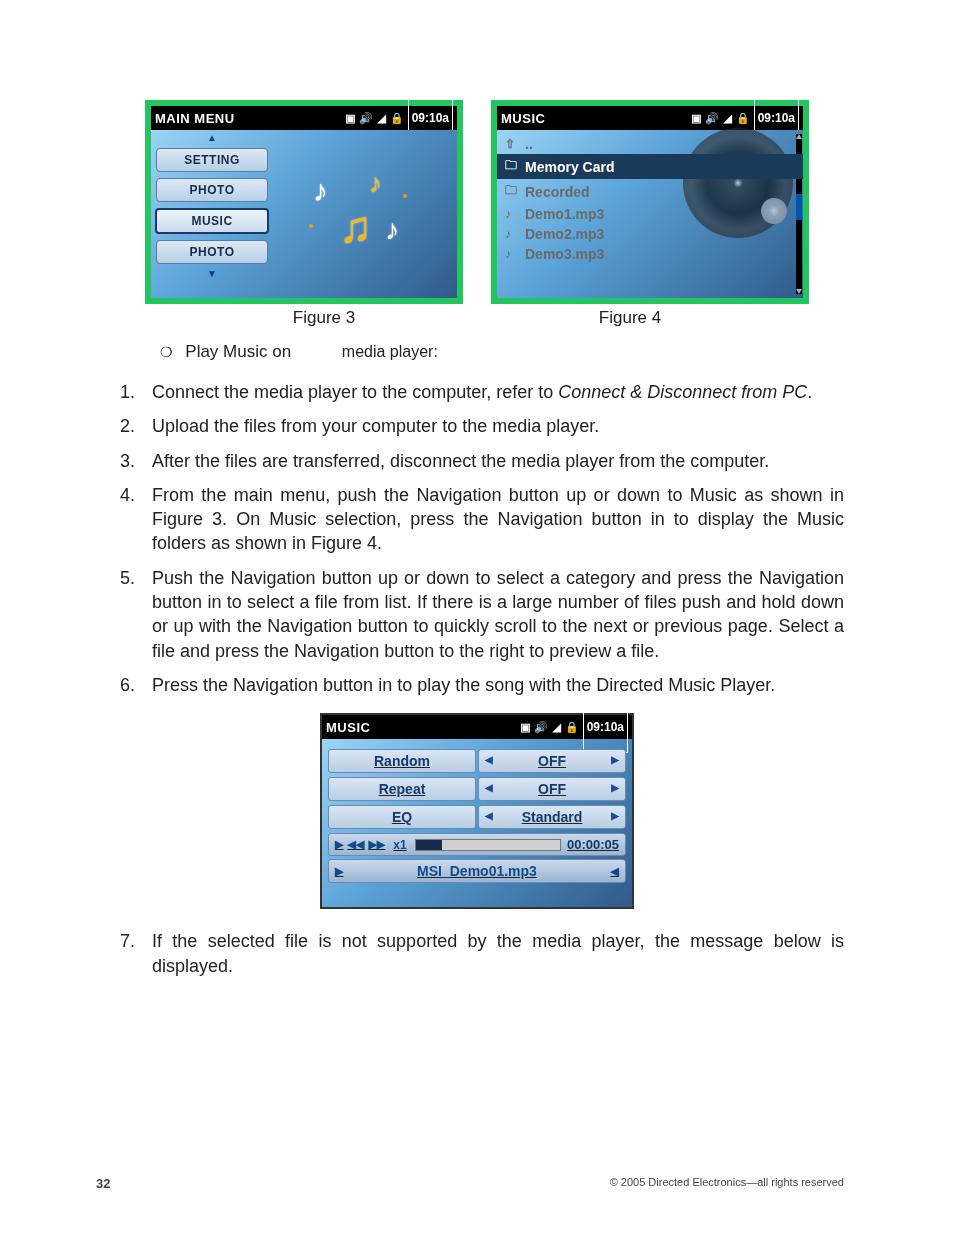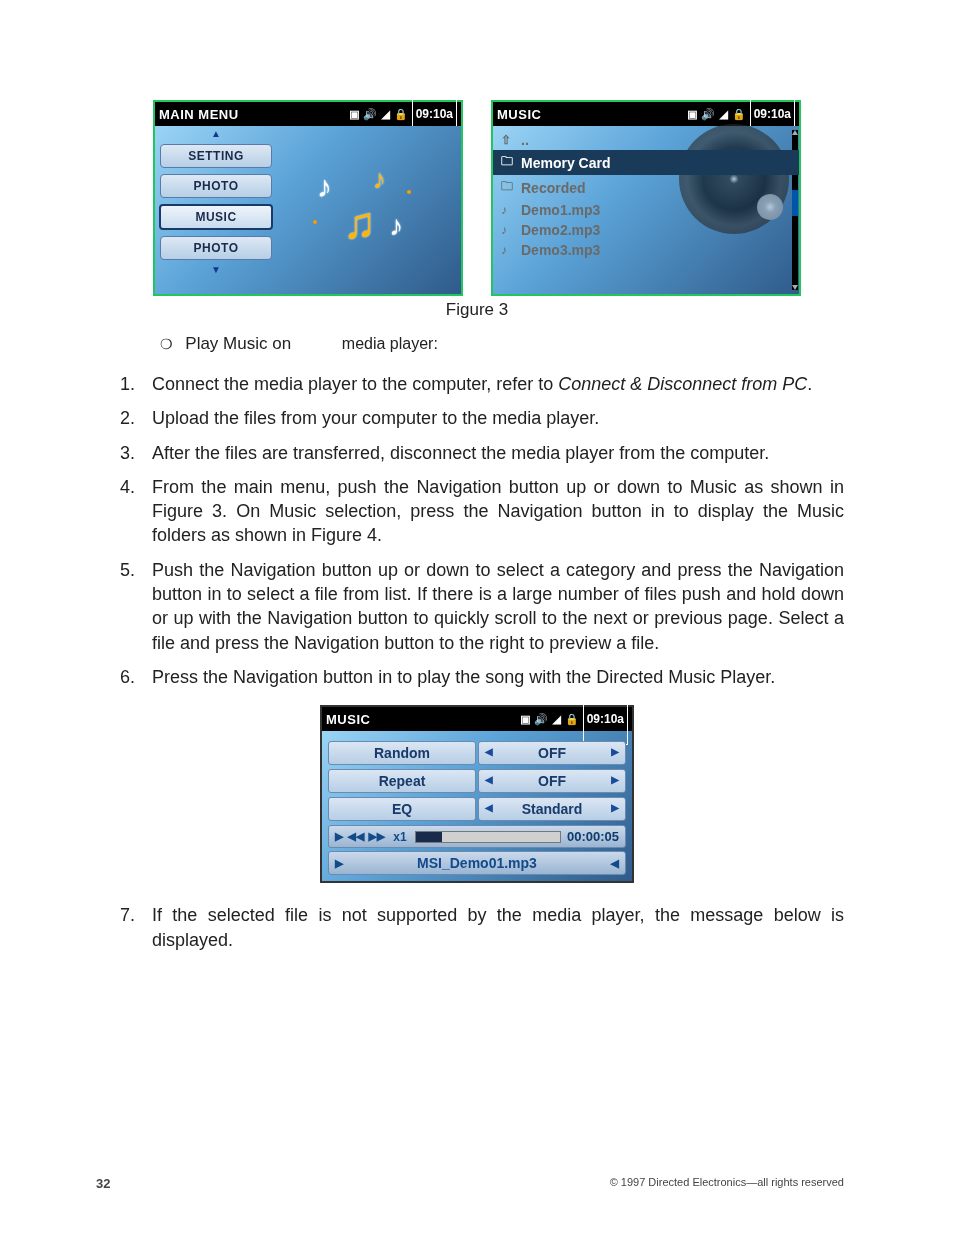--- a/index.html
+++ b/index.html
@@ -17,21 +17,21 @@
     padding: 100px 110px 0 110px;
   }
   .figures-row {
     display: flex;
     justify-content: center;
     gap: 28px;
     margin-bottom: 4px;
   }
   .device-screen {
     width: 306px;
-    border: 2px solid #22c55e;
+    border: 6px solid #22c55e;
     background: #000;
   }
   .screen-header {
     display: flex;
     align-items: center;
     height: 24px;
     padding: 0 4px;
     color: #fff;
     font-weight: bold;
     font-size: 13px;
@@ -216,21 +216,22 @@
     justify-content: center;
     margin: 16px 0 20px 0;
   }
   .player-screen {
     width: 310px;
     border: 2px solid #333;
     background: #000;
   }
   .player-body {
     background: linear-gradient(135deg, #9bd4f5 0%, #5ba3d8 40%, #2f5b8a 100%);
-    padding: 10px 6px 6px 6px;
+    padding: 10px 6px 24px 6px;
+    text-decoration: underline;
   }
   .opt-row {
     display: flex;
     margin-bottom: 4px;
   }
   .opt-label, .opt-value {
     flex: 1;
     border: 1px solid #6a8ab0;
     background: linear-gradient(#dae6f3,#b8cee5);
     text-align: center;
@@ -387,20 +388,21 @@
               <div class="thumb"></div>
             </div>
         </div>
       </div>
     </div>
 
   </div>
 
   <div class="captions-row">
     <div>Figure 3</div>
+    <div>Figure 4</div>
   </div>
 
   <div class="sub-bullet">
     <span class="bullet-mark">❍</span>
     <span>Play Music on </span><span class="mp">media player:</span>
   </div>
 
   <ol class="steps">
     <li>
       <span>Connect the media player to the computer, refer to </span><span class="italic">Connect &amp; Disconnect from PC</span><span>.</span>
@@ -469,14 +471,14 @@
   </div>
 
   <ol class="steps" start="7">
     <li>If the selected file is not supported by the media player, the message below is displayed.</li>
   </ol>
 
 </div>
 
 <div class="footer">
   <span class="pn">32</span>
-  <span class="cr">© 1997 Directed Electronics—all rights reserved</span>
+  <span class="cr">© 2005 Directed Electronics—all rights reserved</span>
 </div>
 
 </body></html>

